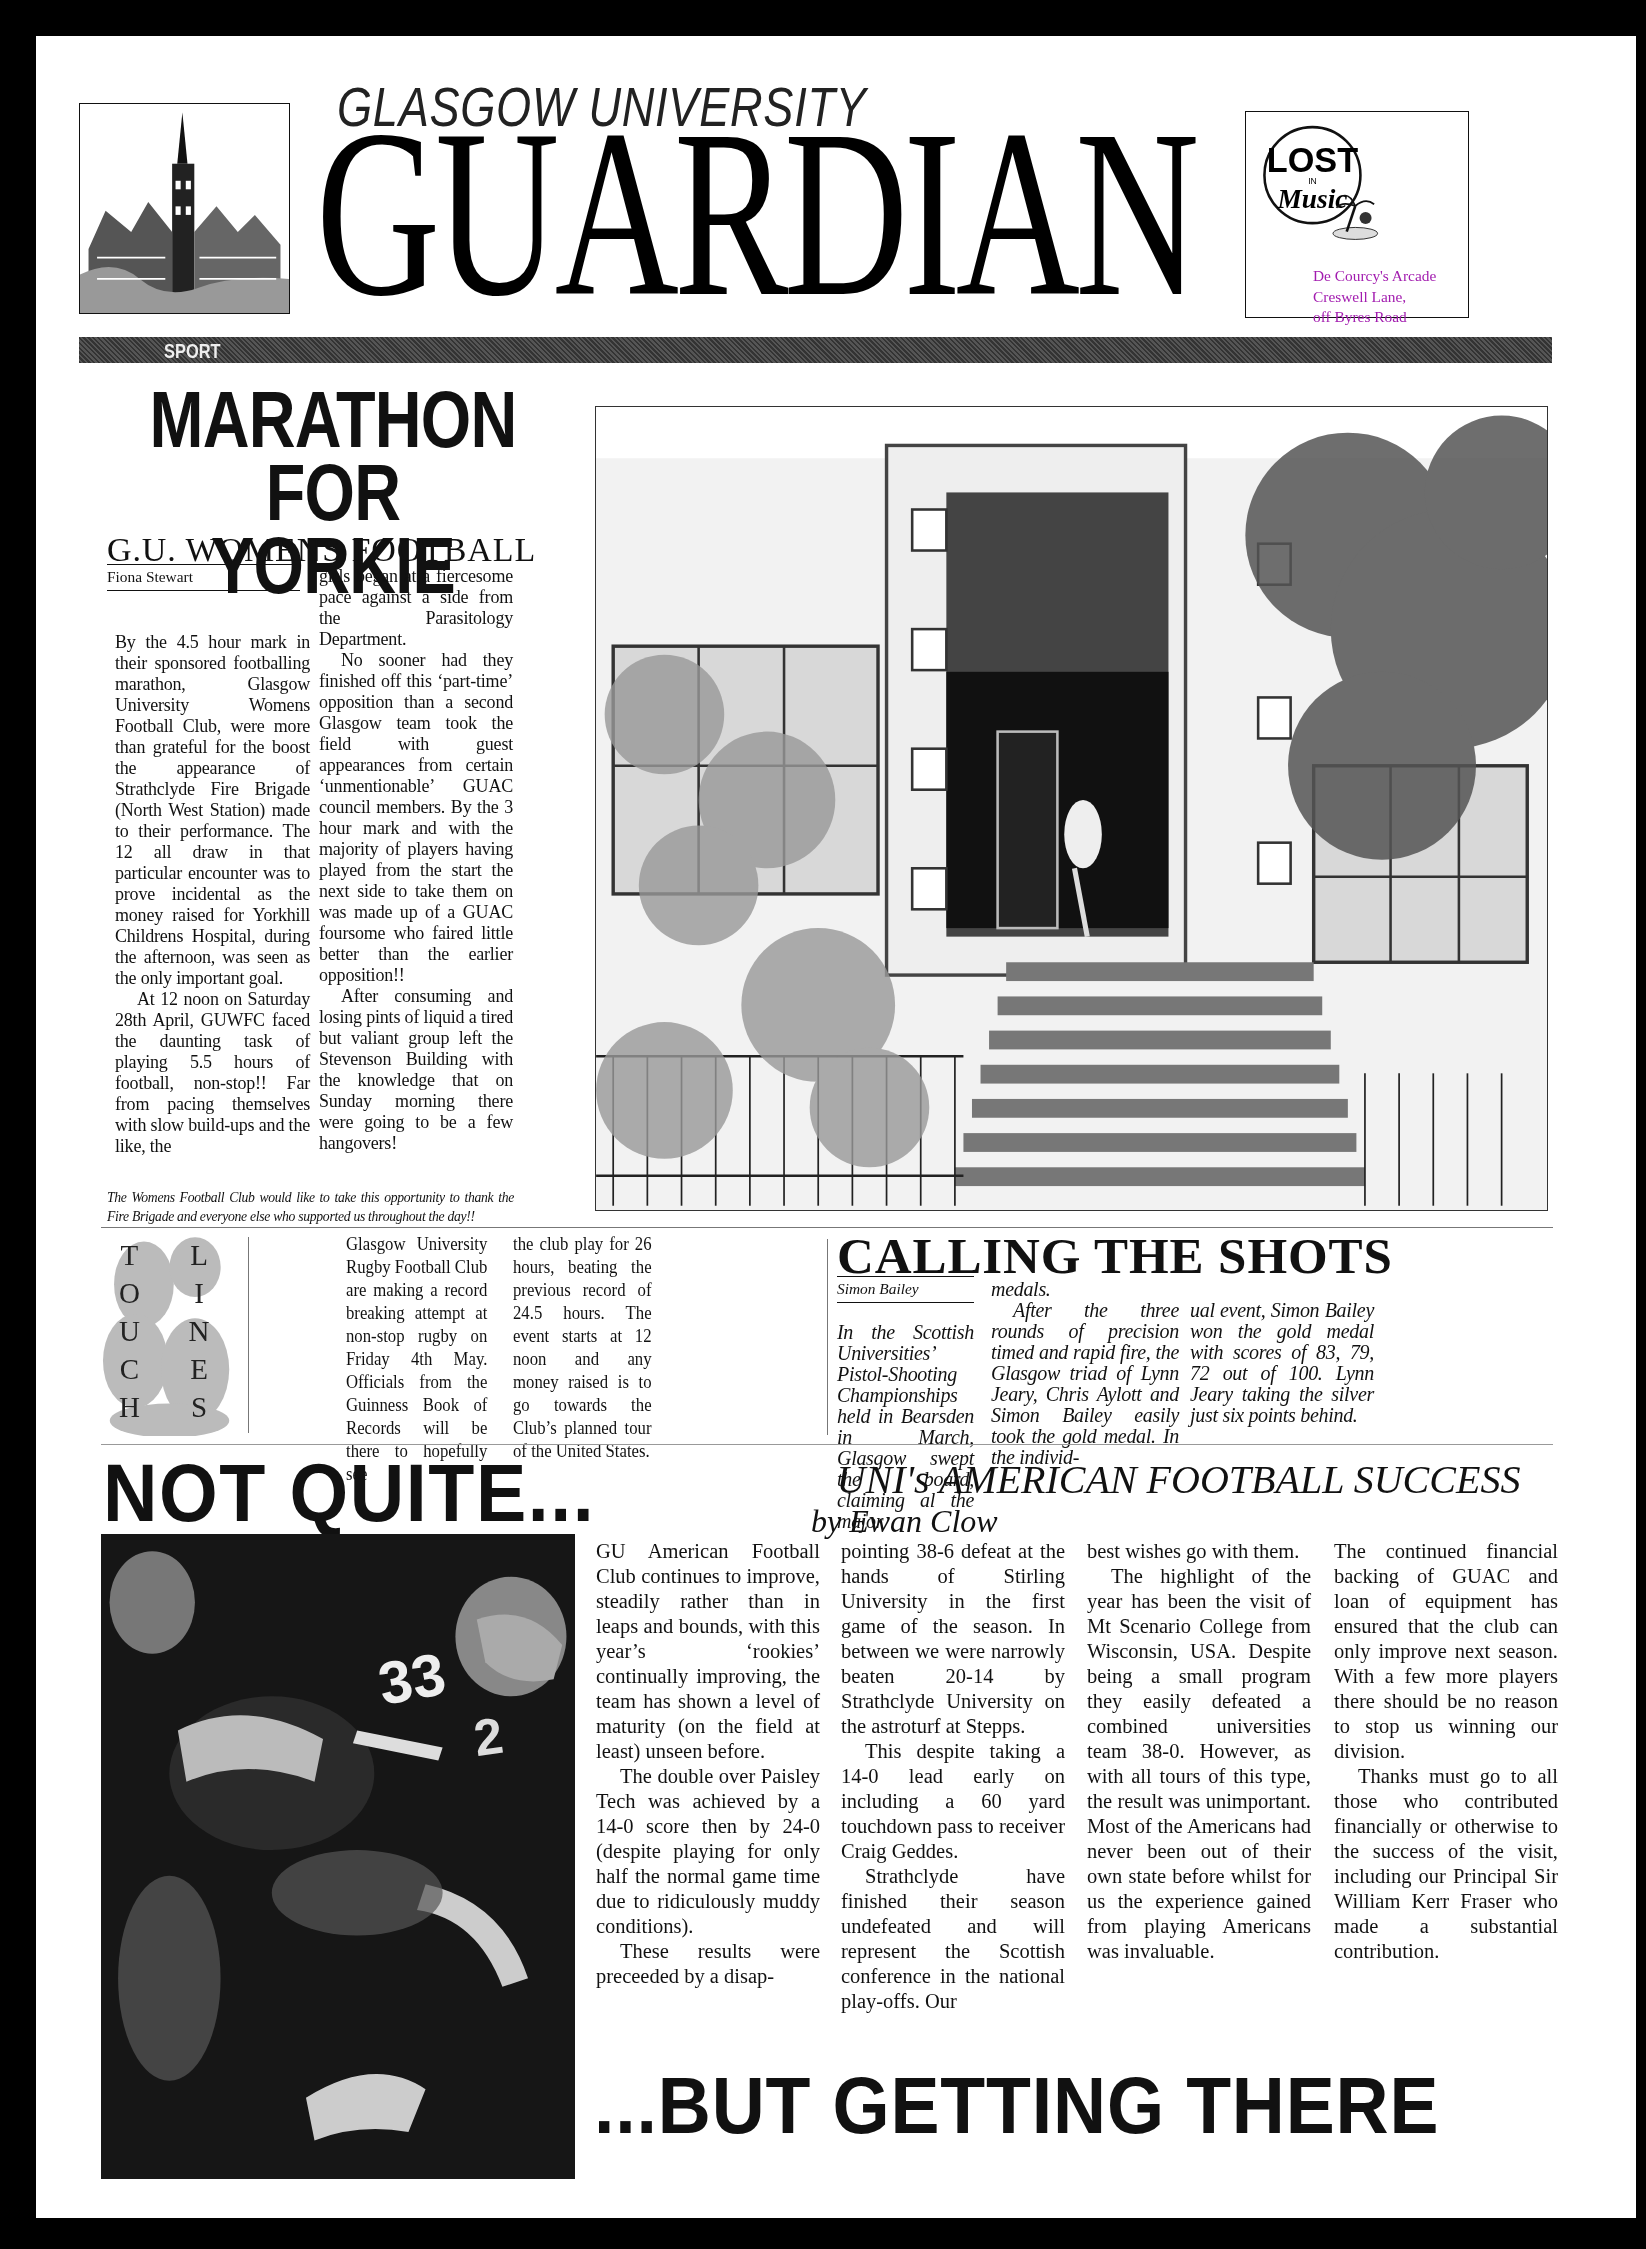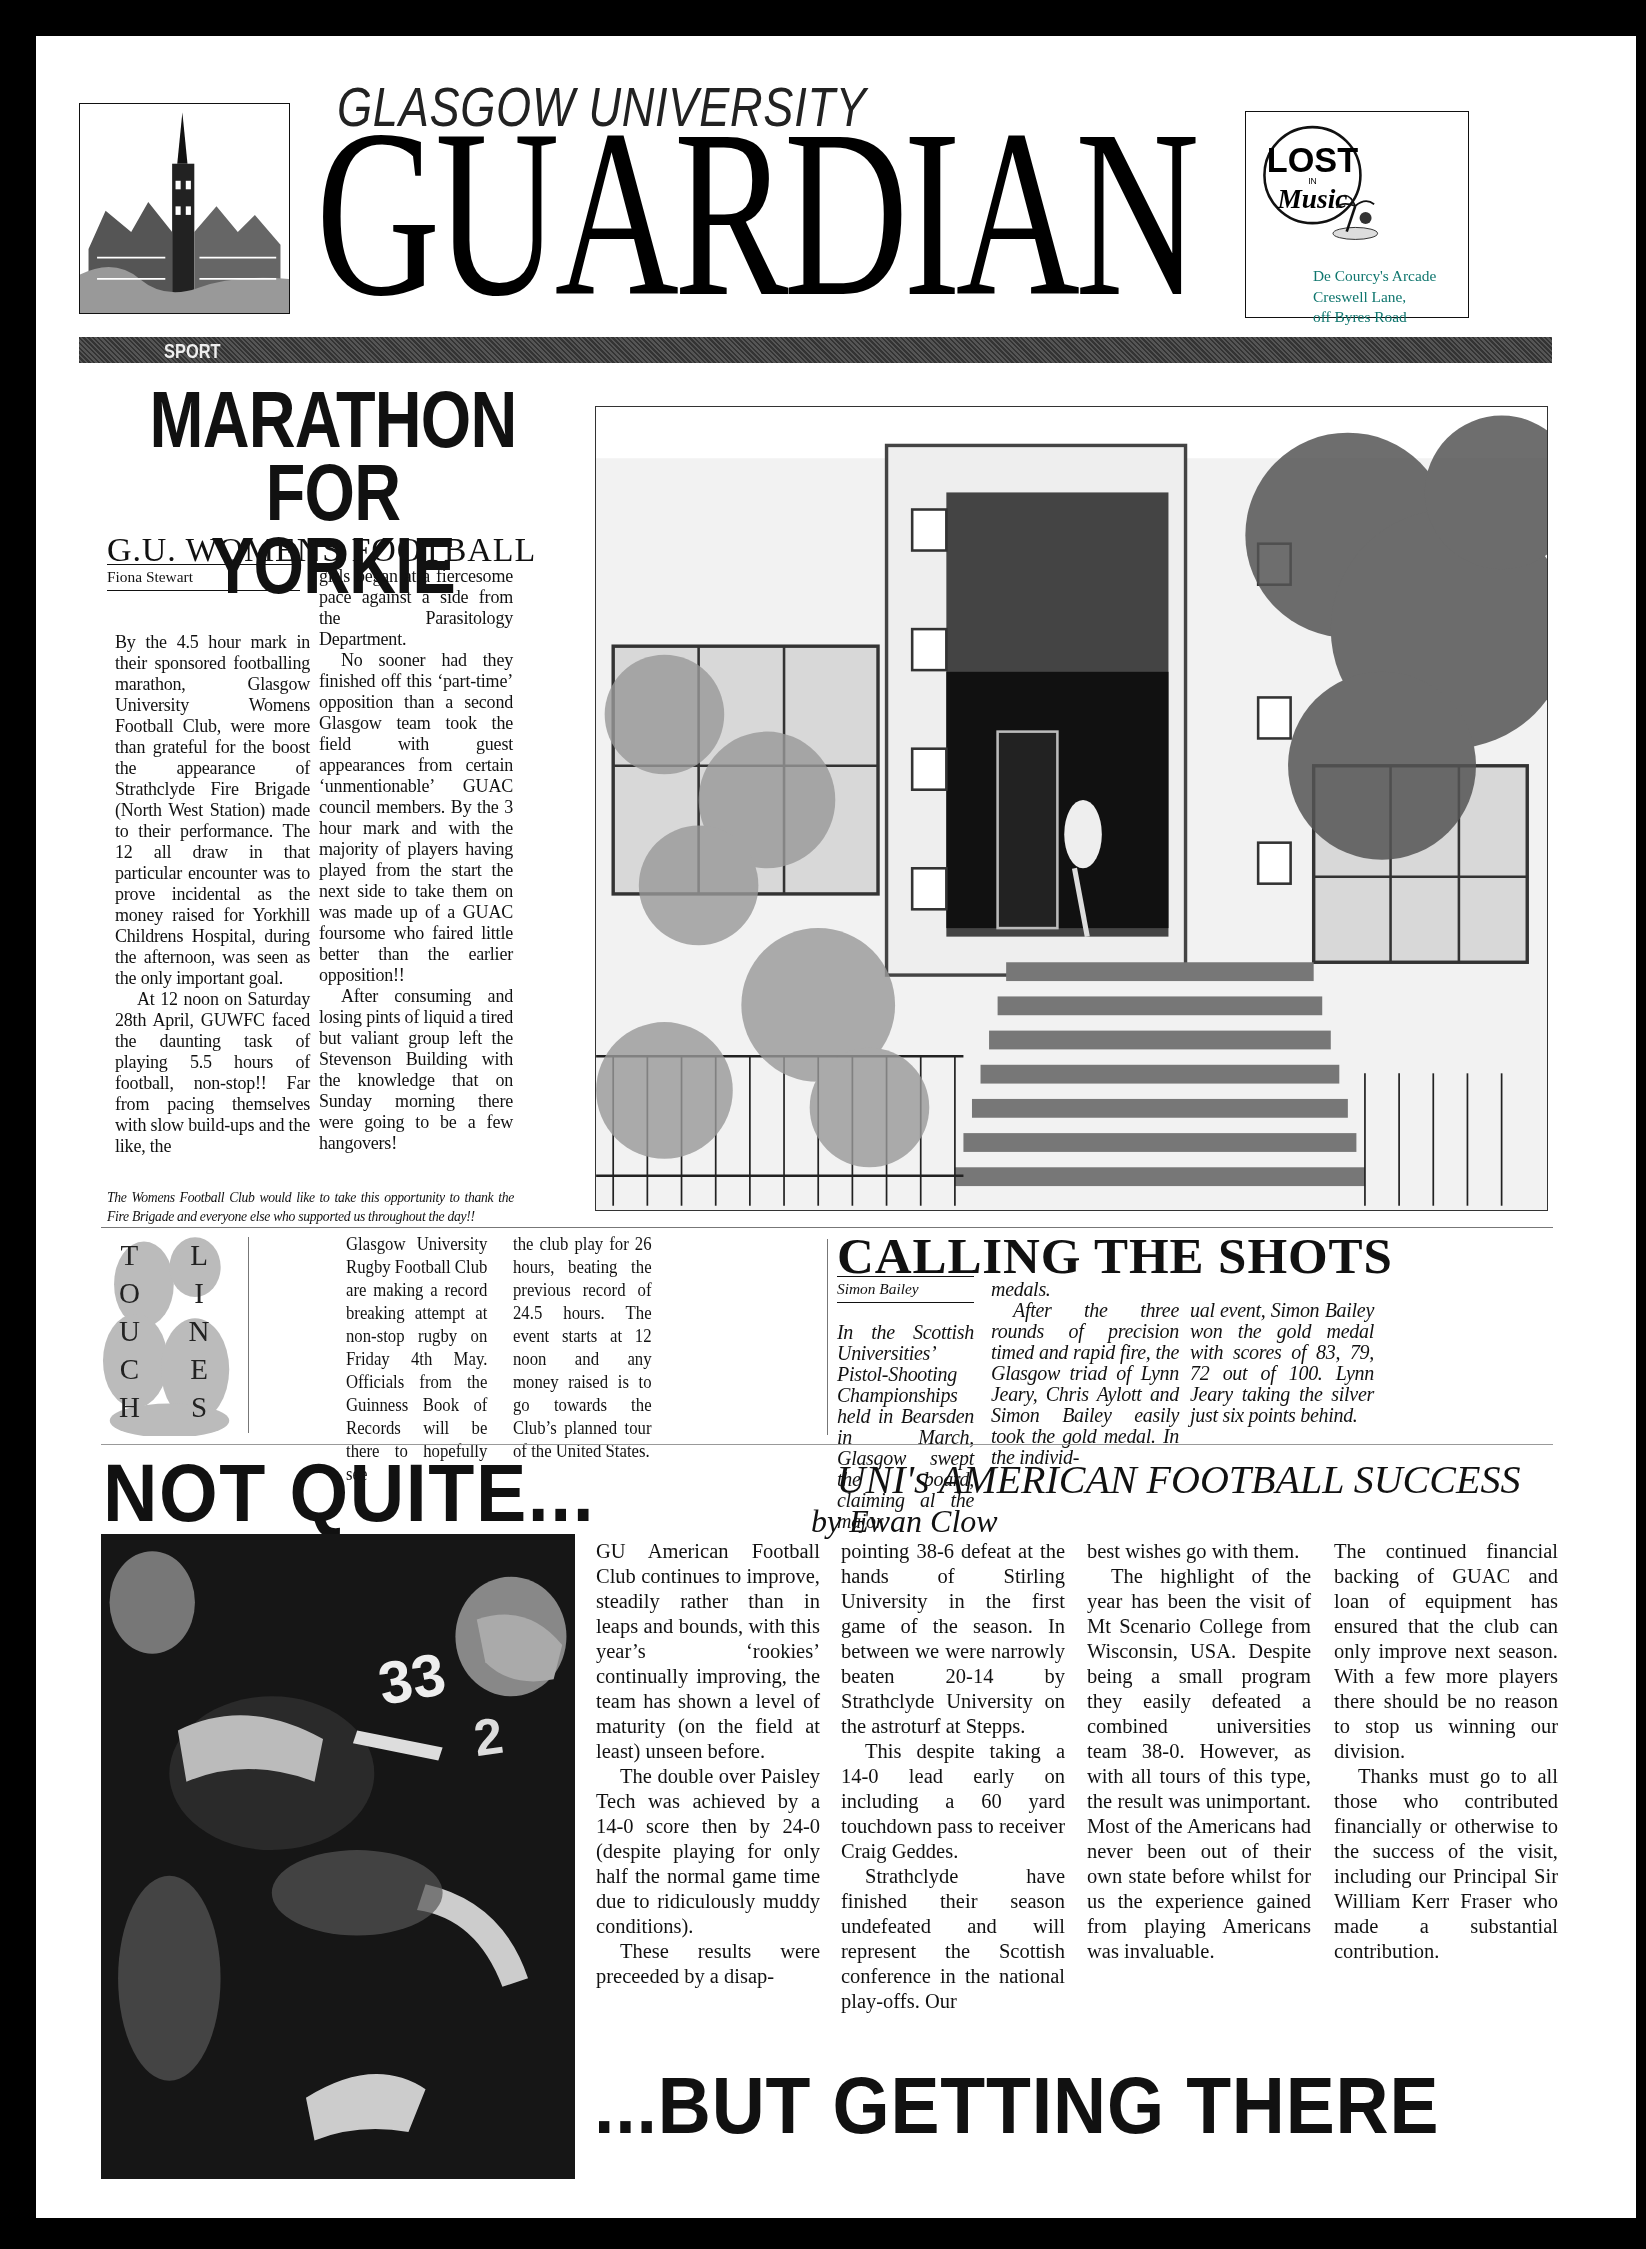--- a/index.html
+++ b/index.html
@@ -19,21 +19,21 @@
     left: 337px; top: 75px; width: 820px; font-family: "Liberation Sans", sans-serif;
     font-size: 55px; letter-spacing: 0.9px; color: #222; font-style: italic; transform: scaleX(0.82); transform-origin: left;
     white-space: nowrap;
   }
   .mast-title-main {
     left: 316px; top: 67px; font-family: "Liberation Serif", serif; font-size: 282px; line-height: 1;
     letter-spacing: -6.8px; color: #000; white-space: nowrap; transform: scaleX(0.72); transform-origin: left top;
   }
   .mast-ad { left: 1245px; top: 111px; width: 222px; height: 205px; border: 1.7px solid #111; background: #fff; }
   .ad-logo { position: absolute; left: 15.4px; top: 10.3px; width: 120px; height: 120px; }
-  .ad-lines { position: absolute; left: 67px; top: 154px; font-size: 15.4px; line-height: 20.5px; color: #0f766e; }
+  .ad-lines { position: absolute; left: 67px; top: 154px; font-size: 15.4px; line-height: 20.5px; color: #a21caf; }
 
   
   .section-bar {
     left: 79px; top: 337px; width: 1473px; height: 26px;
     background: repeating-linear-gradient(45deg, #333 0 1.7px, #555 1.7px 3.4px);
   }
   .section-bar span {
     position: absolute; left: 85px; top: 1.7px; font-family: "Liberation Sans", sans-serif;
     font-weight: bold; color: #eee; font-size: 20.5px; transform: scaleX(0.8); transform-origin: left;
   }

